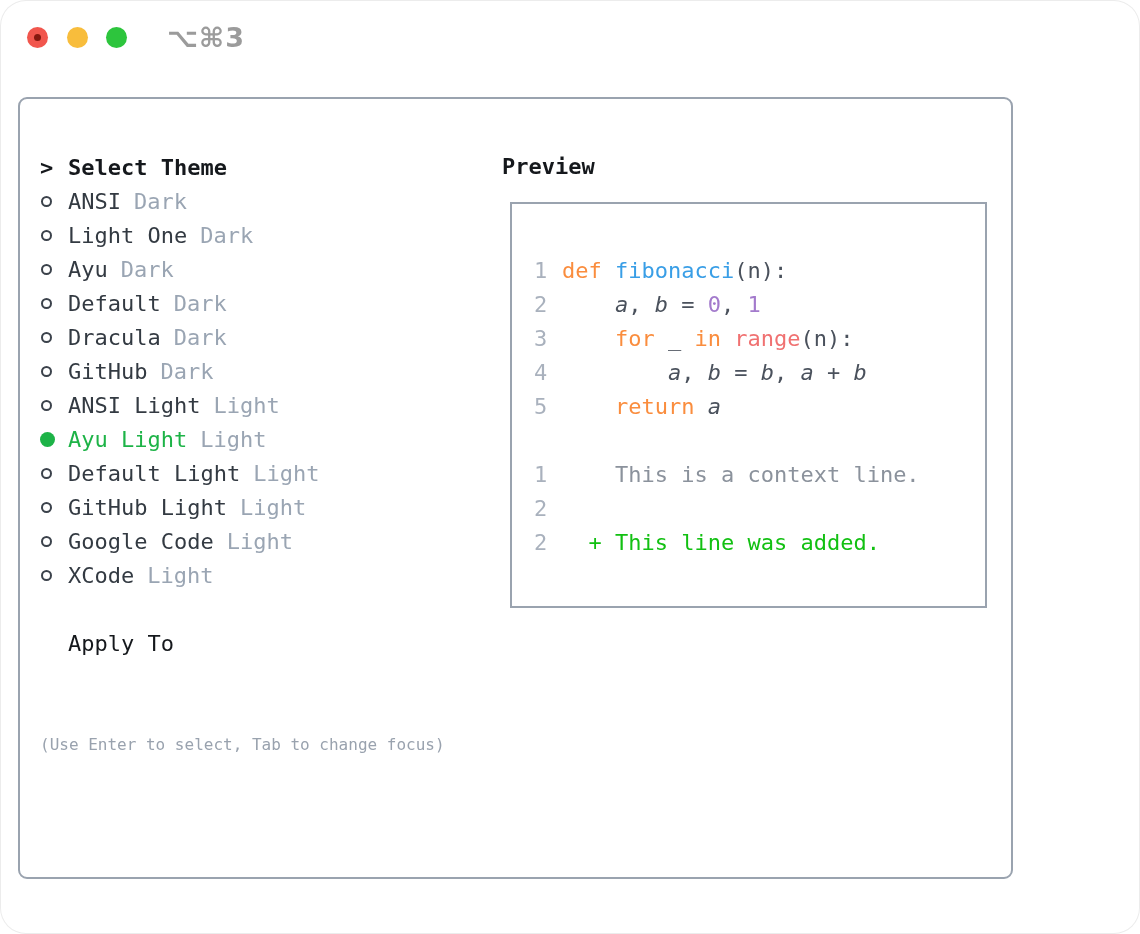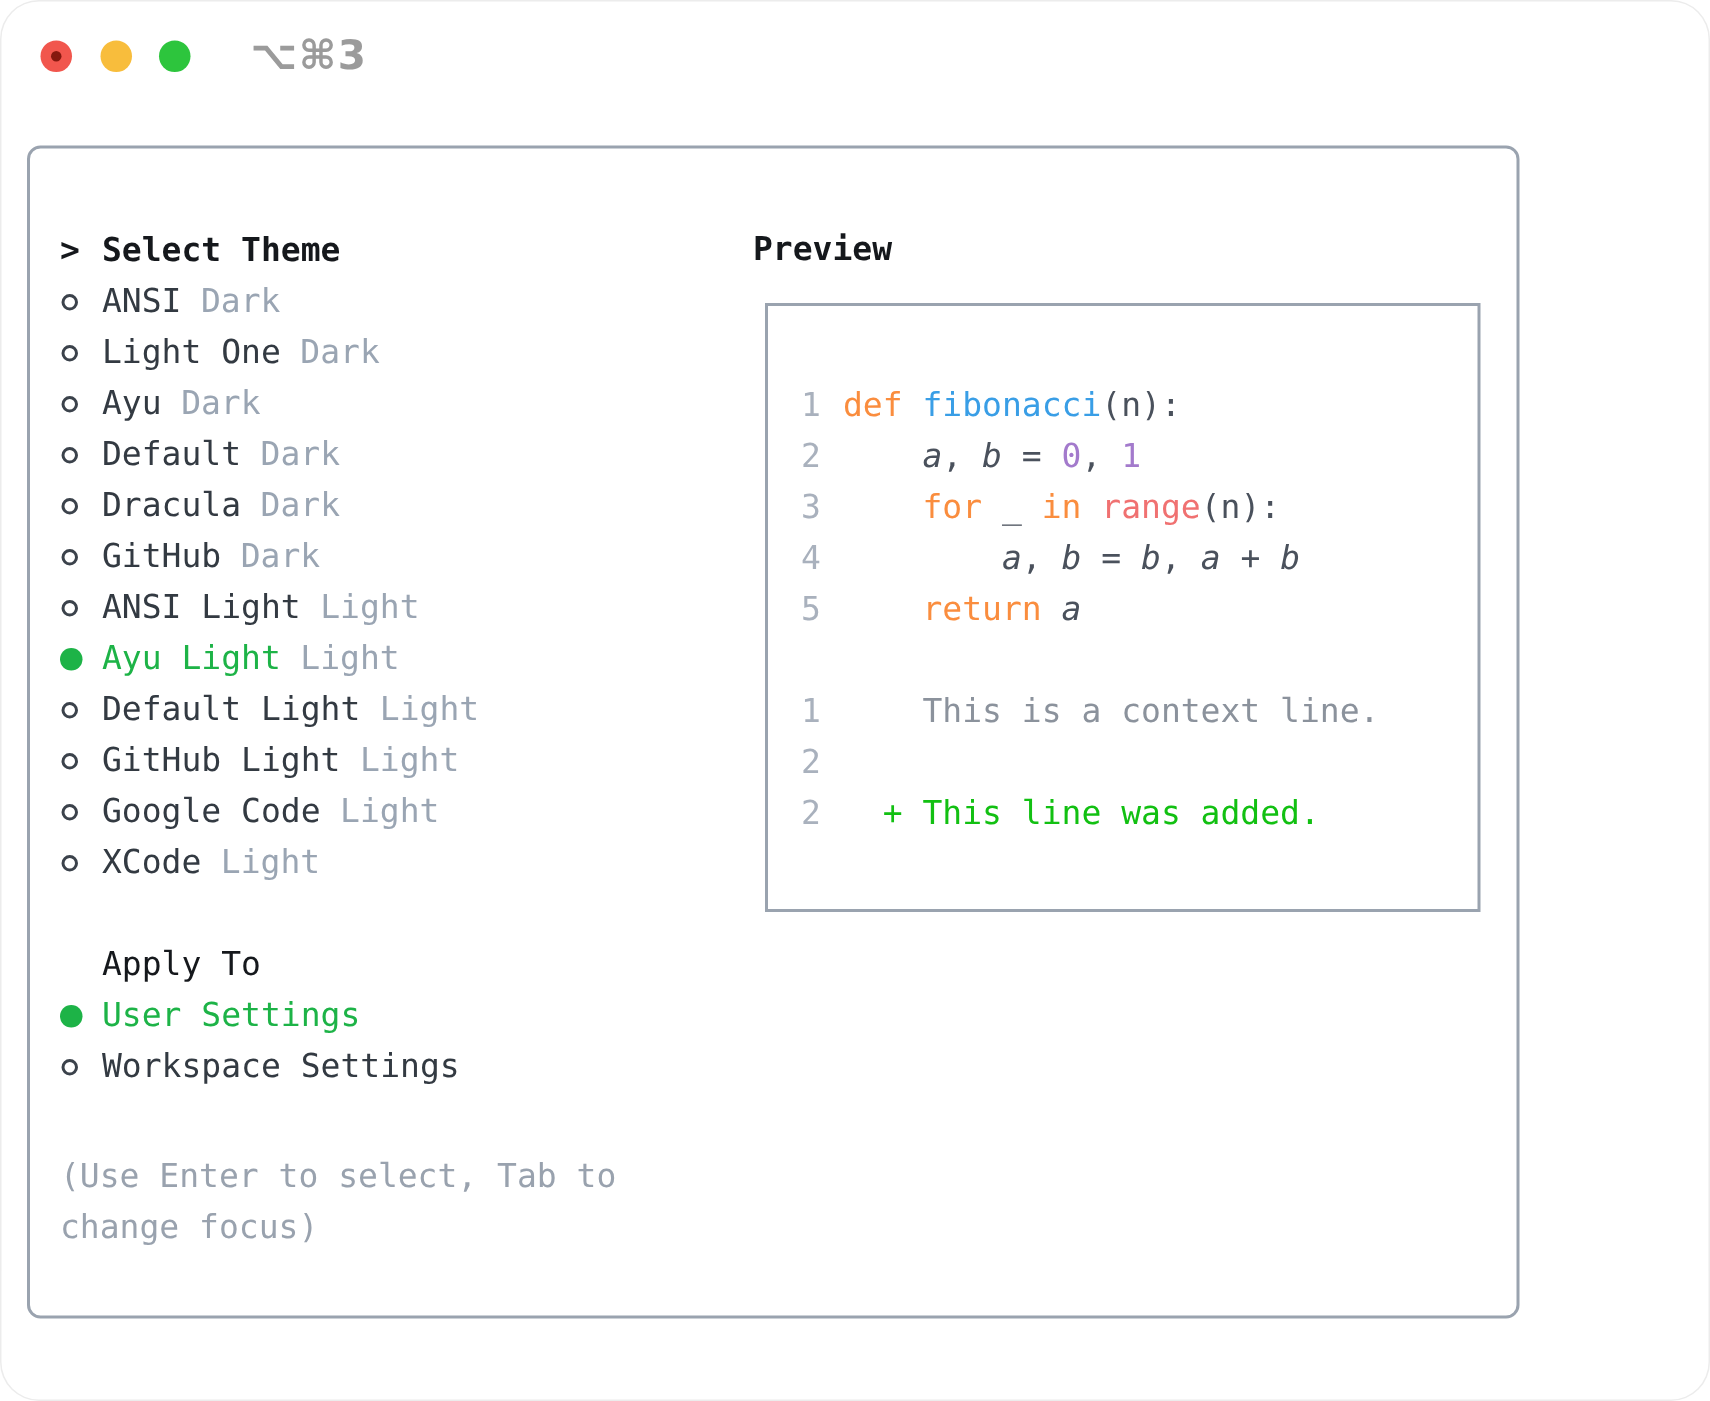--- a/index.html
+++ b/index.html
@@ -49,22 +49,22 @@
     background:var(--selection-green); margin-left:0px;
   }
   .header-label { font-weight:bold; color:var(--heading-black); }
   .subheader-label { color:var(--heading-black); }
   .item-label { color:var(--text-dark); white-space:pre; }
   .theme-row.selected .item-label { color:var(--selection-green); }
   .variant-badge { color:var(--badge-gray); margin-left:13px; }
   .gap-row { height:34px; }
 
   .hint {
-    position:absolute; left:20px; top:669px; width:432px;
-    font-size:22px; line-height:34px; color:var(--hint-gray);
+    position:absolute; left:20px; top:629px; width:432px;
+    font-size:16px; line-height:34px; color:var(--hint-gray);
   }
 
   
   .preview-label {
     position:absolute; left:482px; top:51px; height:34px; line-height:34px;
     font-size:22px; font-weight:bold; color:var(--heading-black);
   }
   .preview-box {
     position:absolute; left:490px; top:103px; width:477px; height:406px;
     border:2px solid var(--border-gray); background:#fff;
@@ -195,74 +195,60 @@
           </div>
         </div>
 
       <div class="gap-row"></div>
 
       <div class="list-row">
         <span class="marker"></span>
         <span class="subheader-label">Apply To</span>
       </div>
 
-      <div id="apply-list">
-          <div class="list-row theme-row selected">
-            <span class="marker">
-              <span class="radio-on"></span>
-            </span>
-            <span class="item-label">User Settings</span>
-          </div>
-          <div class="list-row theme-row">
-            <span class="marker">
-              <span class="radio-off"></span>
-            </span>
-            <span class="item-label">Workspace Settings</span>
+    </div>
+
+    <div class="hint">(Use Enter to select, Tab to change focus)</div>
+
+    <div class="preview-label">Preview</div>
+
+    <div class="preview-box">
+      <div id="preview-lines">
+          <div class="code-line">
+            <span class="line-num">1</span>
+            <span class="line-content"><span class="tok-keyword">def</span><span class="tok-code"> </span><span class="tok-function">fibonacci</span><span class="tok-code">(n):</span></span>
+          </div>
+          <div class="code-line">
+            <span class="line-num">2</span>
+            <span class="line-content"><span class="tok-code">    </span><span class="tok-var">a</span><span class="tok-code">, </span><span class="tok-var">b</span><span class="tok-code"> = </span><span class="tok-number">0</span><span class="tok-code">, </span><span class="tok-number">1</span></span>
+          </div>
+          <div class="code-line">
+            <span class="line-num">3</span>
+            <span class="line-content"><span class="tok-code">    </span><span class="tok-keyword">for</span><span class="tok-code"> _ </span><span class="tok-keyword">in</span><span class="tok-code"> </span><span class="tok-builtin">range</span><span class="tok-code">(n):</span></span>
+          </div>
+          <div class="code-line">
+            <span class="line-num">4</span>
+            <span class="line-content"><span class="tok-code">        </span><span class="tok-var">a</span><span class="tok-code">, </span><span class="tok-var">b</span><span class="tok-code"> = </span><span class="tok-var">b</span><span class="tok-code">, </span><span class="tok-var">a</span><span class="tok-code"> + </span><span class="tok-var">b</span></span>
+          </div>
+          <div class="code-line">
+            <span class="line-num">5</span>
+            <span class="line-content"><span class="tok-code">    </span><span class="tok-keyword">return</span><span class="tok-code"> </span><span class="tok-var">a</span></span>
+          </div>
+          <div class="code-line">
+            <span class="line-num"></span>
+            <span class="line-content"></span>
+          </div>
+          <div class="code-line">
+            <span class="line-num">1</span>
+            <span class="line-content"><span class="tok-context">    This is a context line.</span></span>
+          </div>
+          <div class="code-line">
+            <span class="line-num">2</span>
+          </div>
+          <div class="code-line">
+            <span class="line-num">2</span>
+            <span class="line-content"><span class="tok-added">  + This line was added.</span></span>
           </div>
         </div>
     </div>
 
-    <div class="hint">(Use Enter to select, Tab to change focus)</div>
-
-    <div class="preview-label">Preview</div>
-
-    <div class="preview-box">
-      <div id="preview-lines">
-          <div class="code-line">
-            <span class="line-num">1</span>
-            <span class="line-content"><span class="tok-keyword">def</span><span class="tok-code"> </span><span class="tok-function">fibonacci</span><span class="tok-code">(n):</span></span>
-          </div>
-          <div class="code-line">
-            <span class="line-num">2</span>
-            <span class="line-content"><span class="tok-code">    </span><span class="tok-var">a</span><span class="tok-code">, </span><span class="tok-var">b</span><span class="tok-code"> = </span><span class="tok-number">0</span><span class="tok-code">, </span><span class="tok-number">1</span></span>
-          </div>
-          <div class="code-line">
-            <span class="line-num">3</span>
-            <span class="line-content"><span class="tok-code">    </span><span class="tok-keyword">for</span><span class="tok-code"> _ </span><span class="tok-keyword">in</span><span class="tok-code"> </span><span class="tok-builtin">range</span><span class="tok-code">(n):</span></span>
-          </div>
-          <div class="code-line">
-            <span class="line-num">4</span>
-            <span class="line-content"><span class="tok-code">        </span><span class="tok-var">a</span><span class="tok-code">, </span><span class="tok-var">b</span><span class="tok-code"> = </span><span class="tok-var">b</span><span class="tok-code">, </span><span class="tok-var">a</span><span class="tok-code"> + </span><span class="tok-var">b</span></span>
-          </div>
-          <div class="code-line">
-            <span class="line-num">5</span>
-            <span class="line-content"><span class="tok-code">    </span><span class="tok-keyword">return</span><span class="tok-code"> </span><span class="tok-var">a</span></span>
-          </div>
-          <div class="code-line">
-            <span class="line-num"></span>
-            <span class="line-content"></span>
-          </div>
-          <div class="code-line">
-            <span class="line-num">1</span>
-            <span class="line-content"><span class="tok-context">    This is a context line.</span></span>
-          </div>
-          <div class="code-line">
-            <span class="line-num">2</span>
-          </div>
-          <div class="code-line">
-            <span class="line-num">2</span>
-            <span class="line-content"><span class="tok-added">  + This line was added.</span></span>
-          </div>
-        </div>
-    </div>
-
   </div>
 </div>
 
 </body></html>

